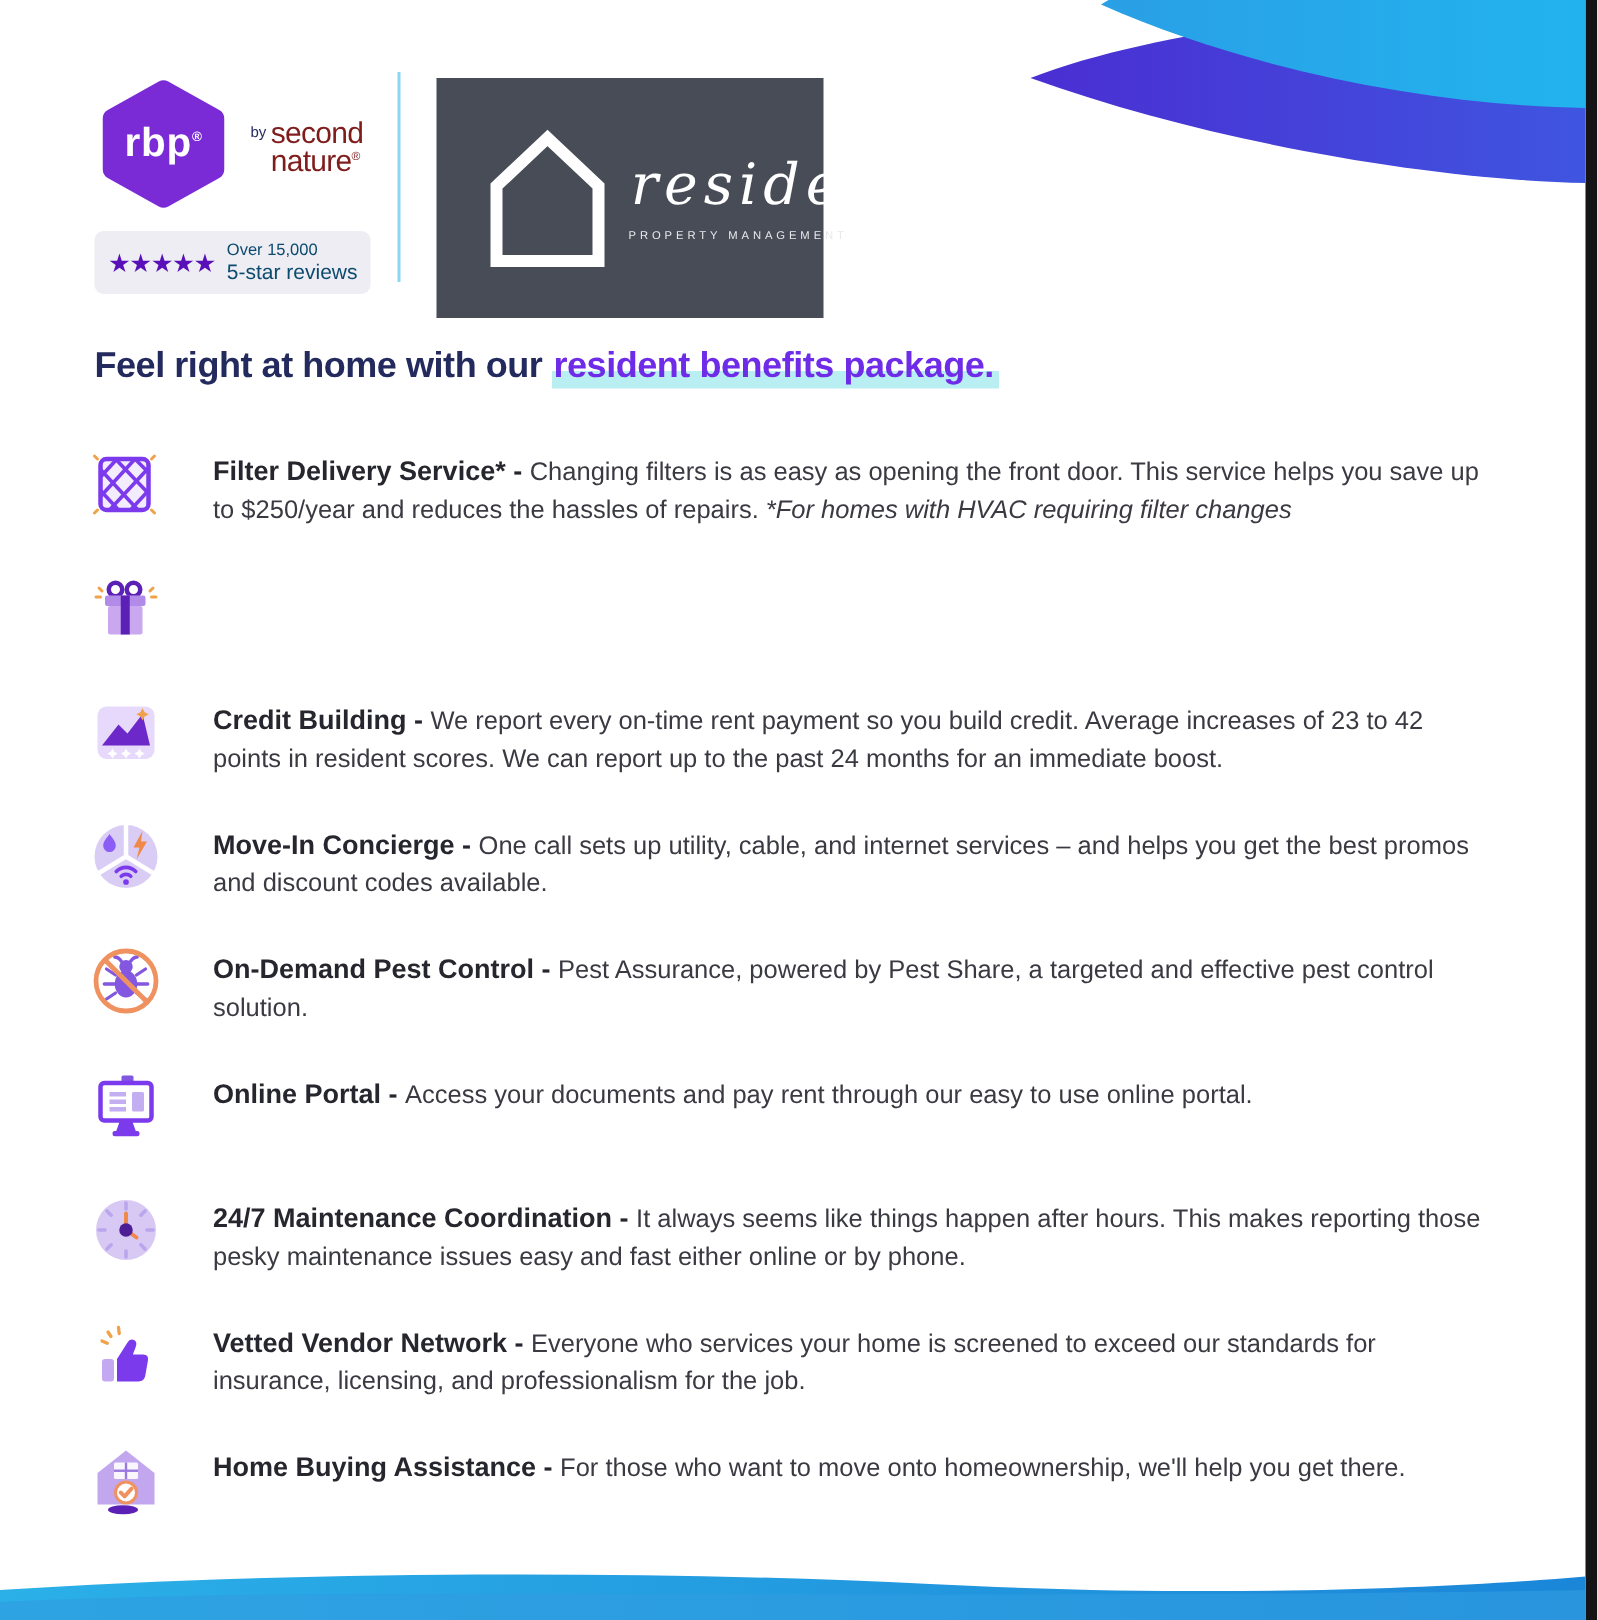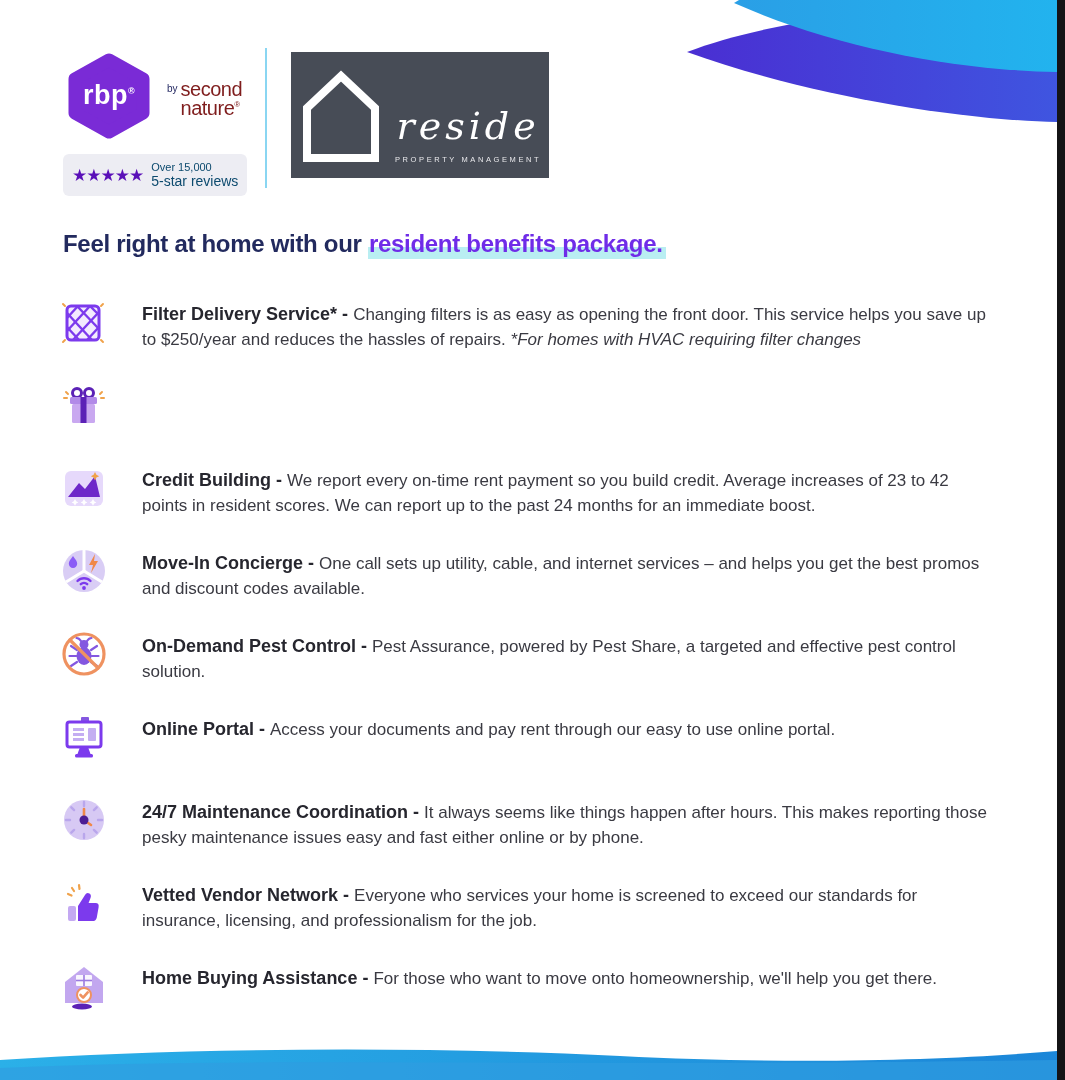--- a/index.html
+++ b/index.html
@@ -26,21 +26,21 @@
   .sn-lines sup { font-size:8px; }
 
   .reviews-pill { margin-top:12px; background:#ededf3; border-radius:6px; padding:7px 9px; display:flex; align-items:center; gap:8px; width:max-content; }
   .stars { color:#5a10b8; font-size:17px; letter-spacing:-1px; line-height:1; }
   .reviews-text { color:#0c4a6e; }
   .reviews-line1 { font-size:11px; }
   .reviews-line2 { font-size:14px; }
 
   .logo-divider { width:2px; height:140px; background:#8ad6f2; margin-top:-2px; }
 
-  .reside-box { width:258px; height:126px; background:#474c56; display:flex; align-items:flex-end; padding:14px 8px; gap:12px; margin-top:2px; }
+  .reside-box { width:258px; height:160px; background:#474c56; display:flex; align-items:center; padding:14px 32px; gap:12px; margin-top:2px; }
   .house-svg { flex-shrink:0; }
   .reside-textcol { display:flex; flex-direction:column; align-items:center; }
   .reside-script { font-family:"DejaVu Serif", serif; font-style:italic; font-weight:400; color:#fff; font-size:38px; letter-spacing:4px; line-height:1; }
   .reside-tagline { margin-top:10px; color:#e9e9ec; font-size:7.5px; letter-spacing:2.6px; white-space:nowrap; }
 
   
   .headline { position:absolute; top:230px; left:63px; width:960px; font-size:24px; font-weight:bold; color:#222a5e; letter-spacing:-0.3px; }
   .headline .hl { color:#6f2ce8; background:linear-gradient(transparent 60%, #b9eef2 60%); padding:0 3px 2px 1px; }
 
   

